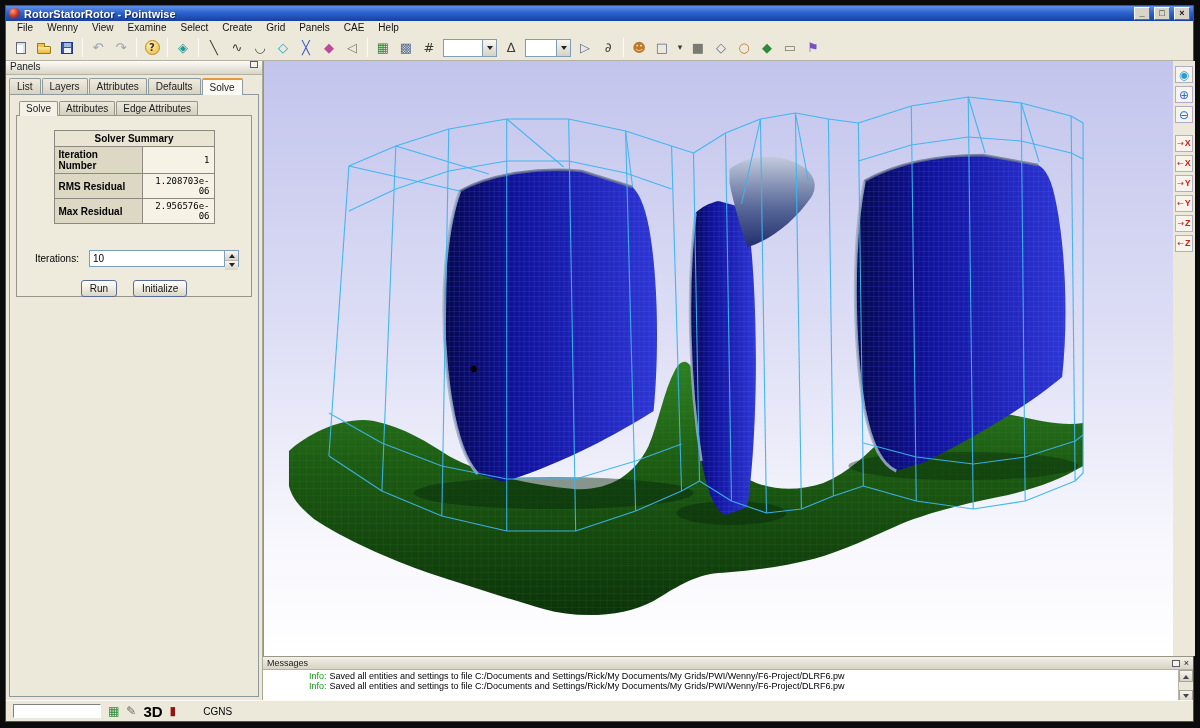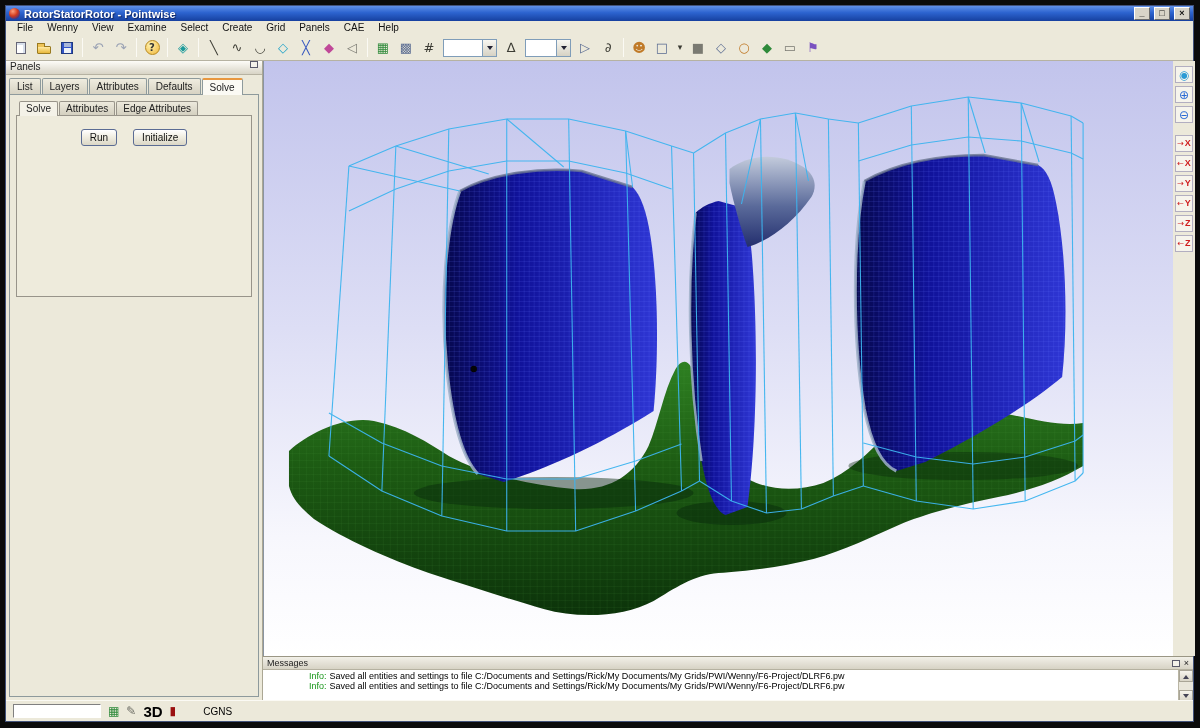--- a/index.html
+++ b/index.html
@@ -288,20 +288,49 @@
         <span class="tab">Defaults</span>
         <span class="tab active">Solve</span>
       </div>
       <div class="tab-content">
         <div class="tabs-sub">
           <span class="subtab active">Solve</span>
           <span class="subtab">Attributes</span>
           <span class="subtab">Edge Attributes</span>
         </div>
         <div class="solve-box">
+          <table class="summary-table">
+            <tbody>
+                <tr>
+                  <th colspan="2">Solver Summary</th>
+                </tr>
+            <tr>
+              <td class="lbl">Iteration Number</td>
+              <td class="val">1</td>
+            </tr>
+            <tr>
+              <td class="lbl">RMS Residual</td>
+              <td class="val">1.208703e-06</td>
+            </tr>
+            <tr>
+              <td class="lbl">Max Residual</td>
+              <td class="val">2.956576e-06</td>
+            </tr>
+          </tbody>
+            </table>
+          <div class="iter-row">
+            <span class="iter-label">Iterations:</span>
+            <span class="spin">
+              <input value="10" style="">
+              <span class="spin-col">
+                <span class="sp-btn up"></span>
+                <span class="sp-btn dn"></span>
+              </span>
+            </span>
+          </div>
           <div class="run-row">
             <button class="xp-btn">Run</button>
             <button class="xp-btn">Initialize</button>
           </div>
         </div>
         <div class="panel-fill"></div>
       </div>
     </div>
 
     <div class="main-col">

